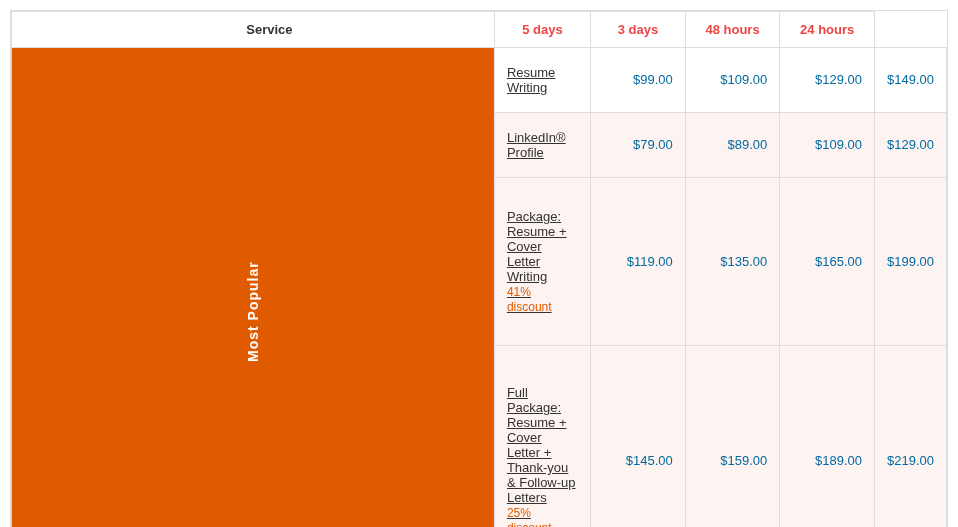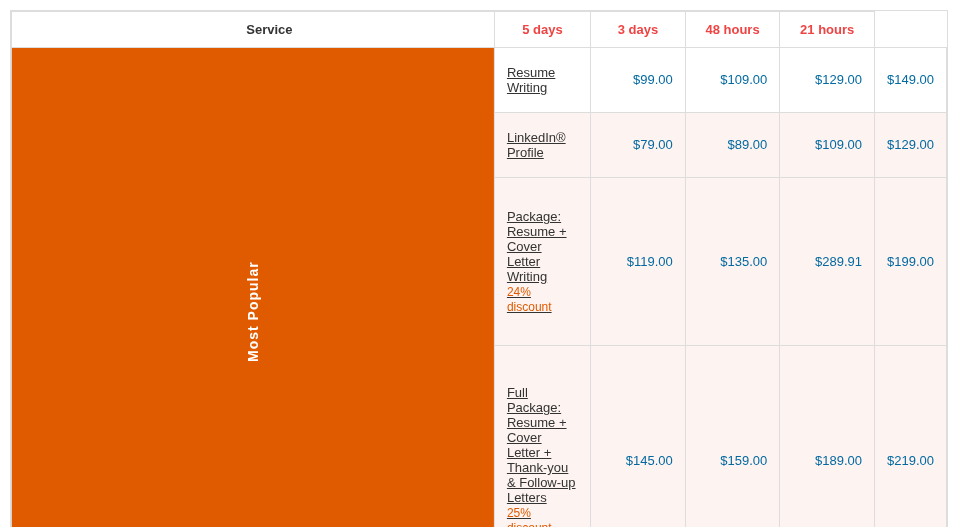--- a/index.html
+++ b/index.html
@@ -89,21 +89,21 @@
 <body>
 
 <div class="table-wrapper">
   <table>
     <thead>
       <tr>
         <th class="service-col">Service</th>
         <th class="price-col">5 days</th>
         <th class="price-col">3 days</th>
         <th class="price-col">48 hours</th>
-        <th class="price-col">21 hours</th>
+        <th class="price-col">24 hours</th>
       </tr>
     </thead>
     <tbody id="table-body">
     <tr class="mp-row1">
           <td rowspan="4" class="section-label-cell">
             <div class="section-label most-popular-label">Most Popular</div>
           </td>
           <td class="service-name">Resume Writing</td>
           <td class="price-cell">$99.00</td>
           <td class="price-cell">$109.00</td>
@@ -111,24 +111,24 @@
           <td class="price-cell">$149.00</td>
         </tr>
         <tr class="mp-row2">
           <td class="service-name">LinkedIn® Profile</td>
           <td class="price-cell">$79.00</td>
           <td class="price-cell">$89.00</td>
           <td class="price-cell">$109.00</td>
           <td class="price-cell">$129.00</td>
         </tr>
         <tr class="mp-row3">
-          <td class="service-name">Package: Resume + Cover Letter Writing<br><span class="discount">24% discount</span></td>
+          <td class="service-name">Package: Resume + Cover Letter Writing<br><span class="discount">41% discount</span></td>
           <td class="price-cell">$119.00</td>
           <td class="price-cell">$135.00</td>
-          <td class="price-cell">$289.91</td>
+          <td class="price-cell">$165.00</td>
           <td class="price-cell">$199.00</td>
         </tr>
         <tr class="mp-row4">
           <td class="service-name">Full Package: Resume + Cover Letter + Thank-you &amp; Follow-up Letters<br><span class="discount">25% discount</span></td>
           <td class="price-cell">$145.00</td>
           <td class="price-cell">$159.00</td>
           <td class="price-cell">$189.00</td>
           <td class="price-cell">$219.00</td>
         </tr>
       </tbody>

